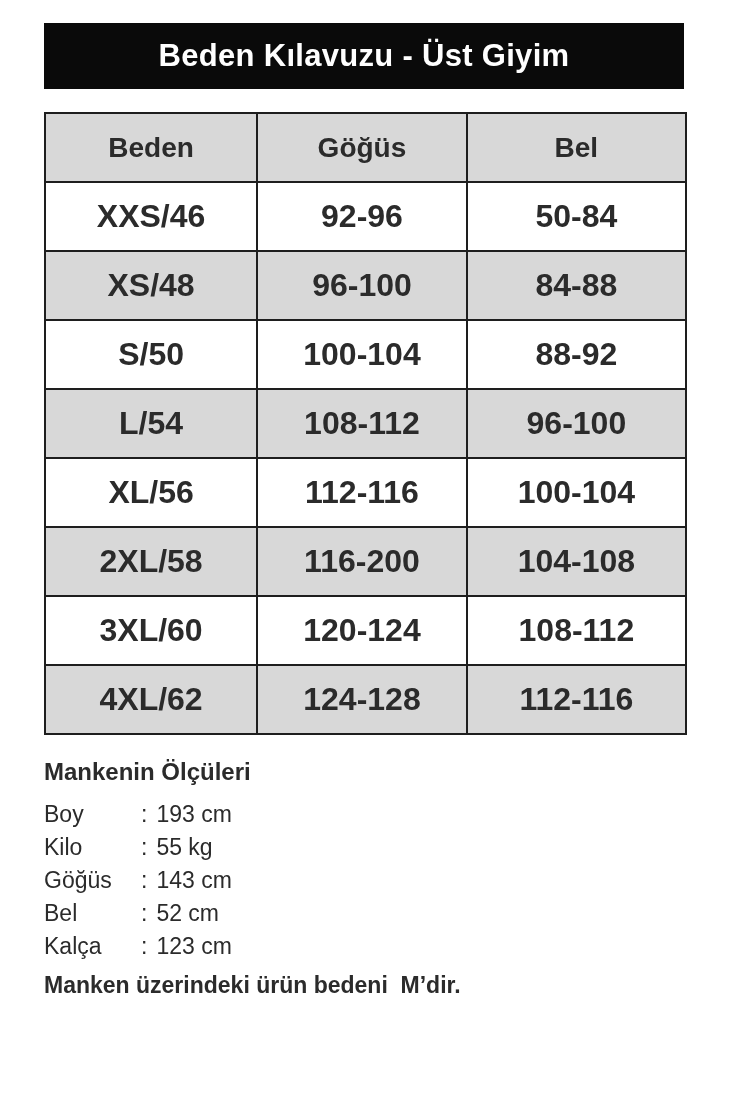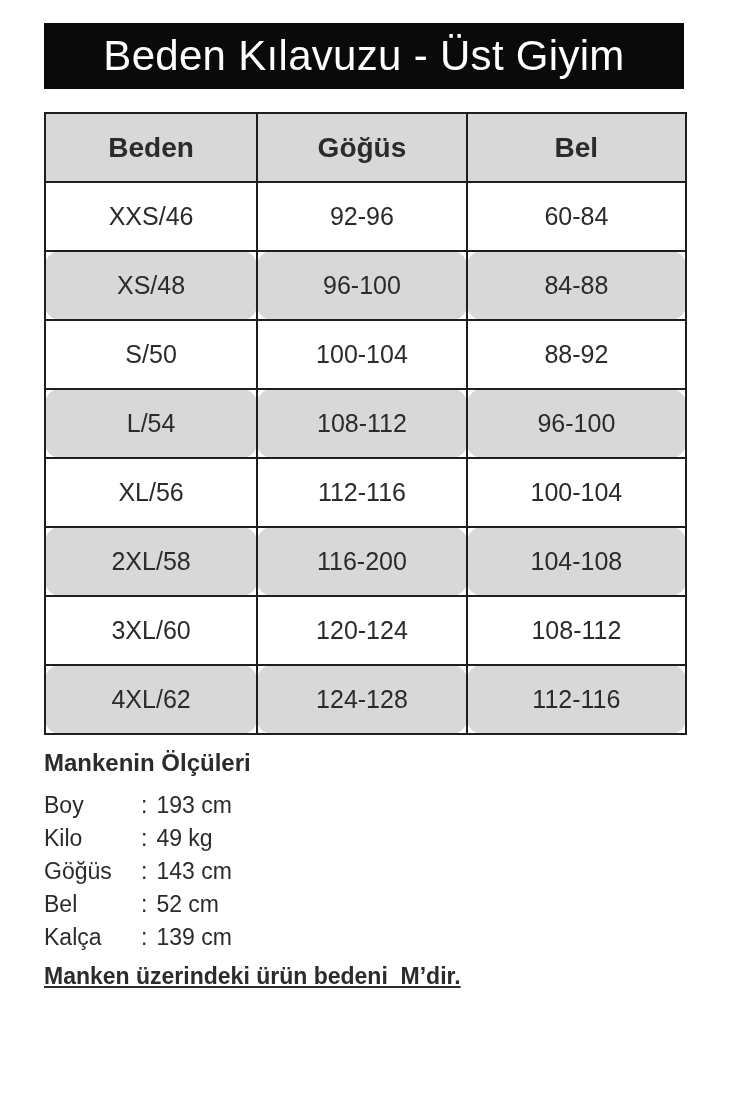--- a/index.html
+++ b/index.html
@@ -22,21 +22,21 @@
   .page{padding:23px 43px 0 44px;width:730px;}
 
   .title-bar{
     width:640px;height:66px;
     background:var(--title-bar-bg);
     display:flex;align-items:center;justify-content:center;
   }
   .title-bar h1{
     margin:0;
     color:var(--title-text);
-    font-size:42px;font-weight:400;
+    font-size:31px;font-weight:700;
     letter-spacing:.3px;
     white-space:nowrap;
   }
 
   table.size-table{
     margin-top:23px;
     width:643px;
     border-collapse:collapse;
     table-layout:fixed;
   }
@@ -49,46 +49,44 @@
     padding:12px;
   }
   table.size-table col.c1{width:33.1%;}
   table.size-table col.c2{width:32.7%;}
   table.size-table col.c3{width:34.2%;}
   table.size-table th{
     background:var(--row-shaded-bg);
     font-size:28px;font-weight:700;
   }
   table.size-table td{
-    font-size:25px;font-weight:400;
+    font-size:32px;font-weight:700;
     background:#ffffff;
-    border-radius:15px;
   }
   table.size-table tbody tr:nth-child(even) td{
     background:var(--row-shaded-bg);
   }
 
-  .measurements{margin-top:14px;width:643px;}
+  .measurements{margin-top:23px;width:643px;}
   .measurements h2{
     margin:0 0 12px 0;
     font-size:24px;font-weight:700;
   }
   .measure-row{
     display:flex;align-items:baseline;
     font-size:23px;line-height:33px;
   }
   .measure-row .m-label{width:97px;flex:0 0 97px;}
   .measure-row .m-colon{flex:0 0 auto;}
   .measure-row .m-value{margin-left:9px;}
   .note{
     margin:6px 0 0 0;
     font-size:23px;font-weight:700;
     line-height:33px;
     white-space:pre-wrap;
-    text-decoration:underline;
   }
 </style>
 </head>
 <body>
 
 <div class="page">
 
   <header class="title-bar">
     <h1>Beden Kılavuzu - Üst Giyim</h1>
   </header>
@@ -103,21 +101,21 @@
       <tr>
         <th>Beden</th>
         <th>Göğüs</th>
         <th>Bel</th>
       </tr>
     </thead>
     <tbody>
       <tr>
         <td>XXS/46</td>
         <td>92-96</td>
-        <td>60-84</td>
+        <td>50-84</td>
       </tr>
       <tr>
         <td>XS/48</td>
         <td>96-100</td>
         <td>84-88</td>
       </tr>
       <tr>
         <td>S/50</td>
         <td>100-104</td>
         <td>88-92</td>
@@ -154,34 +152,34 @@
     <h2>Mankenin Ölçüleri</h2>
 
     <div class="measure-row">
       <span class="m-label">Boy</span>
       <span class="m-colon">:</span>
       <span class="m-value">193 cm</span>
     </div>
     <div class="measure-row">
       <span class="m-label">Kilo</span>
       <span class="m-colon">:</span>
-      <span class="m-value">49 kg</span>
+      <span class="m-value">55 kg</span>
     </div>
     <div class="measure-row">
       <span class="m-label">Göğüs</span>
       <span class="m-colon">:</span>
       <span class="m-value">143 cm</span>
     </div>
     <div class="measure-row">
       <span class="m-label">Bel</span>
       <span class="m-colon">:</span>
       <span class="m-value">52 cm</span>
     </div>
     <div class="measure-row">
       <span class="m-label">Kalça</span>
       <span class="m-colon">:</span>
-      <span class="m-value">139 cm</span>
+      <span class="m-value">123 cm</span>
     </div>
 
     <p class="note">Manken üzerindeki ürün bedeni  M’dir.</p>
   </section>
 
 </div>
 
 </body></html>

